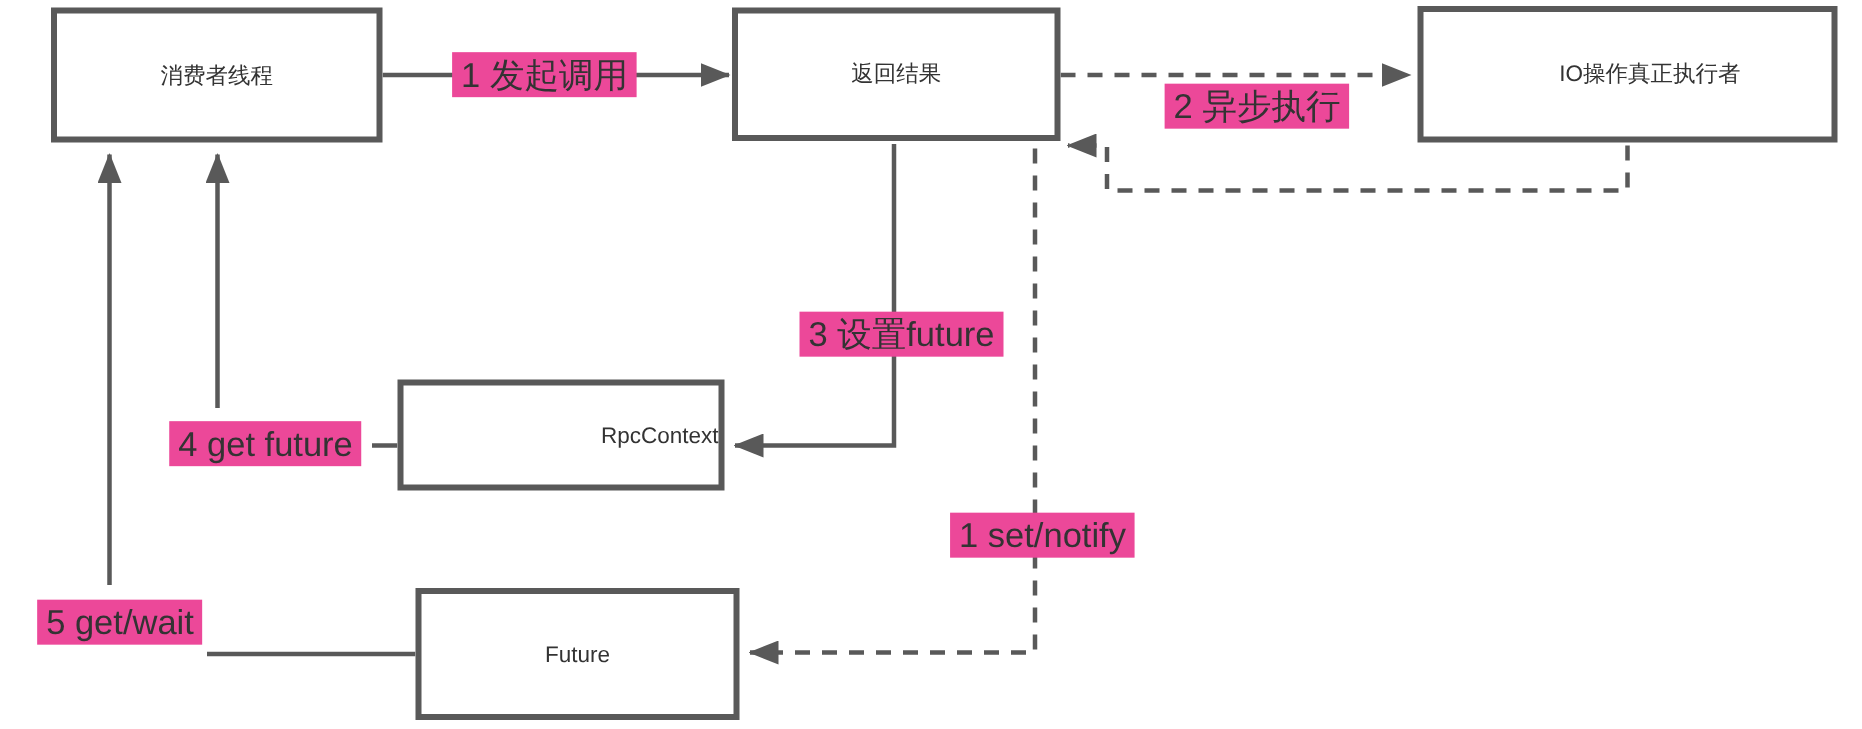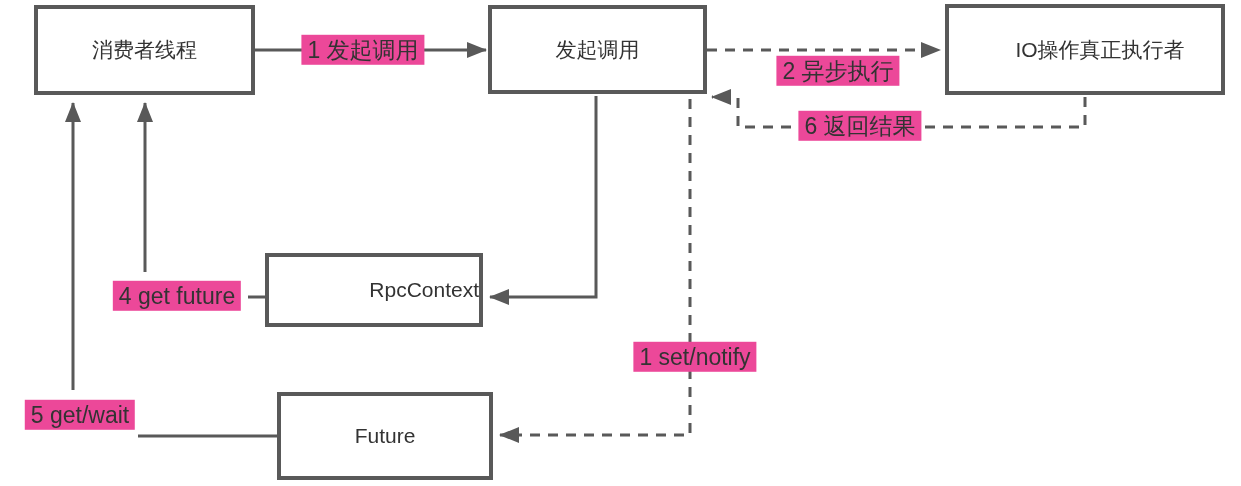--- a/index.html
+++ b/index.html
@@ -17,21 +17,21 @@
     z-index: 1;
   }
   .node {
     position: absolute;
     box-sizing: border-box;
     background: #ffffff;
     border: 4px solid #595959;
     display: flex;
     align-items: center;
     justify-content: center;
-    font-size: 21px;
+    font-size: 15px;
     color: #333333;
     z-index: 2;
     white-space: nowrap;
   }
   .edge-label {
     position: absolute;
     transform: translate(-50%, -50%);
     background: #ec4899;
     padding: 2px 6px;
     font-size: 23px;
@@ -80,35 +80,35 @@
     <path d="M 1085 97 V 127 H 738 V 97 H 712" fill="none" stroke="#595959" stroke-width="3" stroke-dasharray="10 8" marker-end="url(#arrow)"></path>
 
     <path d="M 690 99 V 435 H 500" fill="none" stroke="#595959" stroke-width="3" stroke-dasharray="10 8" marker-end="url(#arrow)"></path>
   </svg>
 
   <div class="node" id="node-consumer">
     <span>消费者线程</span>
   </div>
 
   <div class="node" id="node-provider">
-    <span>发起调用</span>
+    <span>返回结果</span>
   </div>
 
   <div class="node" id="node-io">
     <span>IO操作真正执行者</span>
   </div>
 
   <div class="node" id="node-rpccontext">
     <span>RpcContext</span>
   </div>
 
   <div class="node" id="node-future">
     <span>Future</span>
   </div>
 
   <div class="edge-label" id="label-e1">1 发起调用</div>
   <div class="edge-label" id="label-e2">2 异步执行</div>
+  <div class="edge-label" id="label-e3">3 设置future</div>
   <div class="edge-label" id="label-e4">4 get future</div>
   <div class="edge-label" id="label-e5">5 get/wait</div>
-  <div class="edge-label" id="label-e6">6 返回结果</div>
   <div class="edge-label" id="label-e7">1 set/notify</div>
 
 </div>
 
 </body></html>

